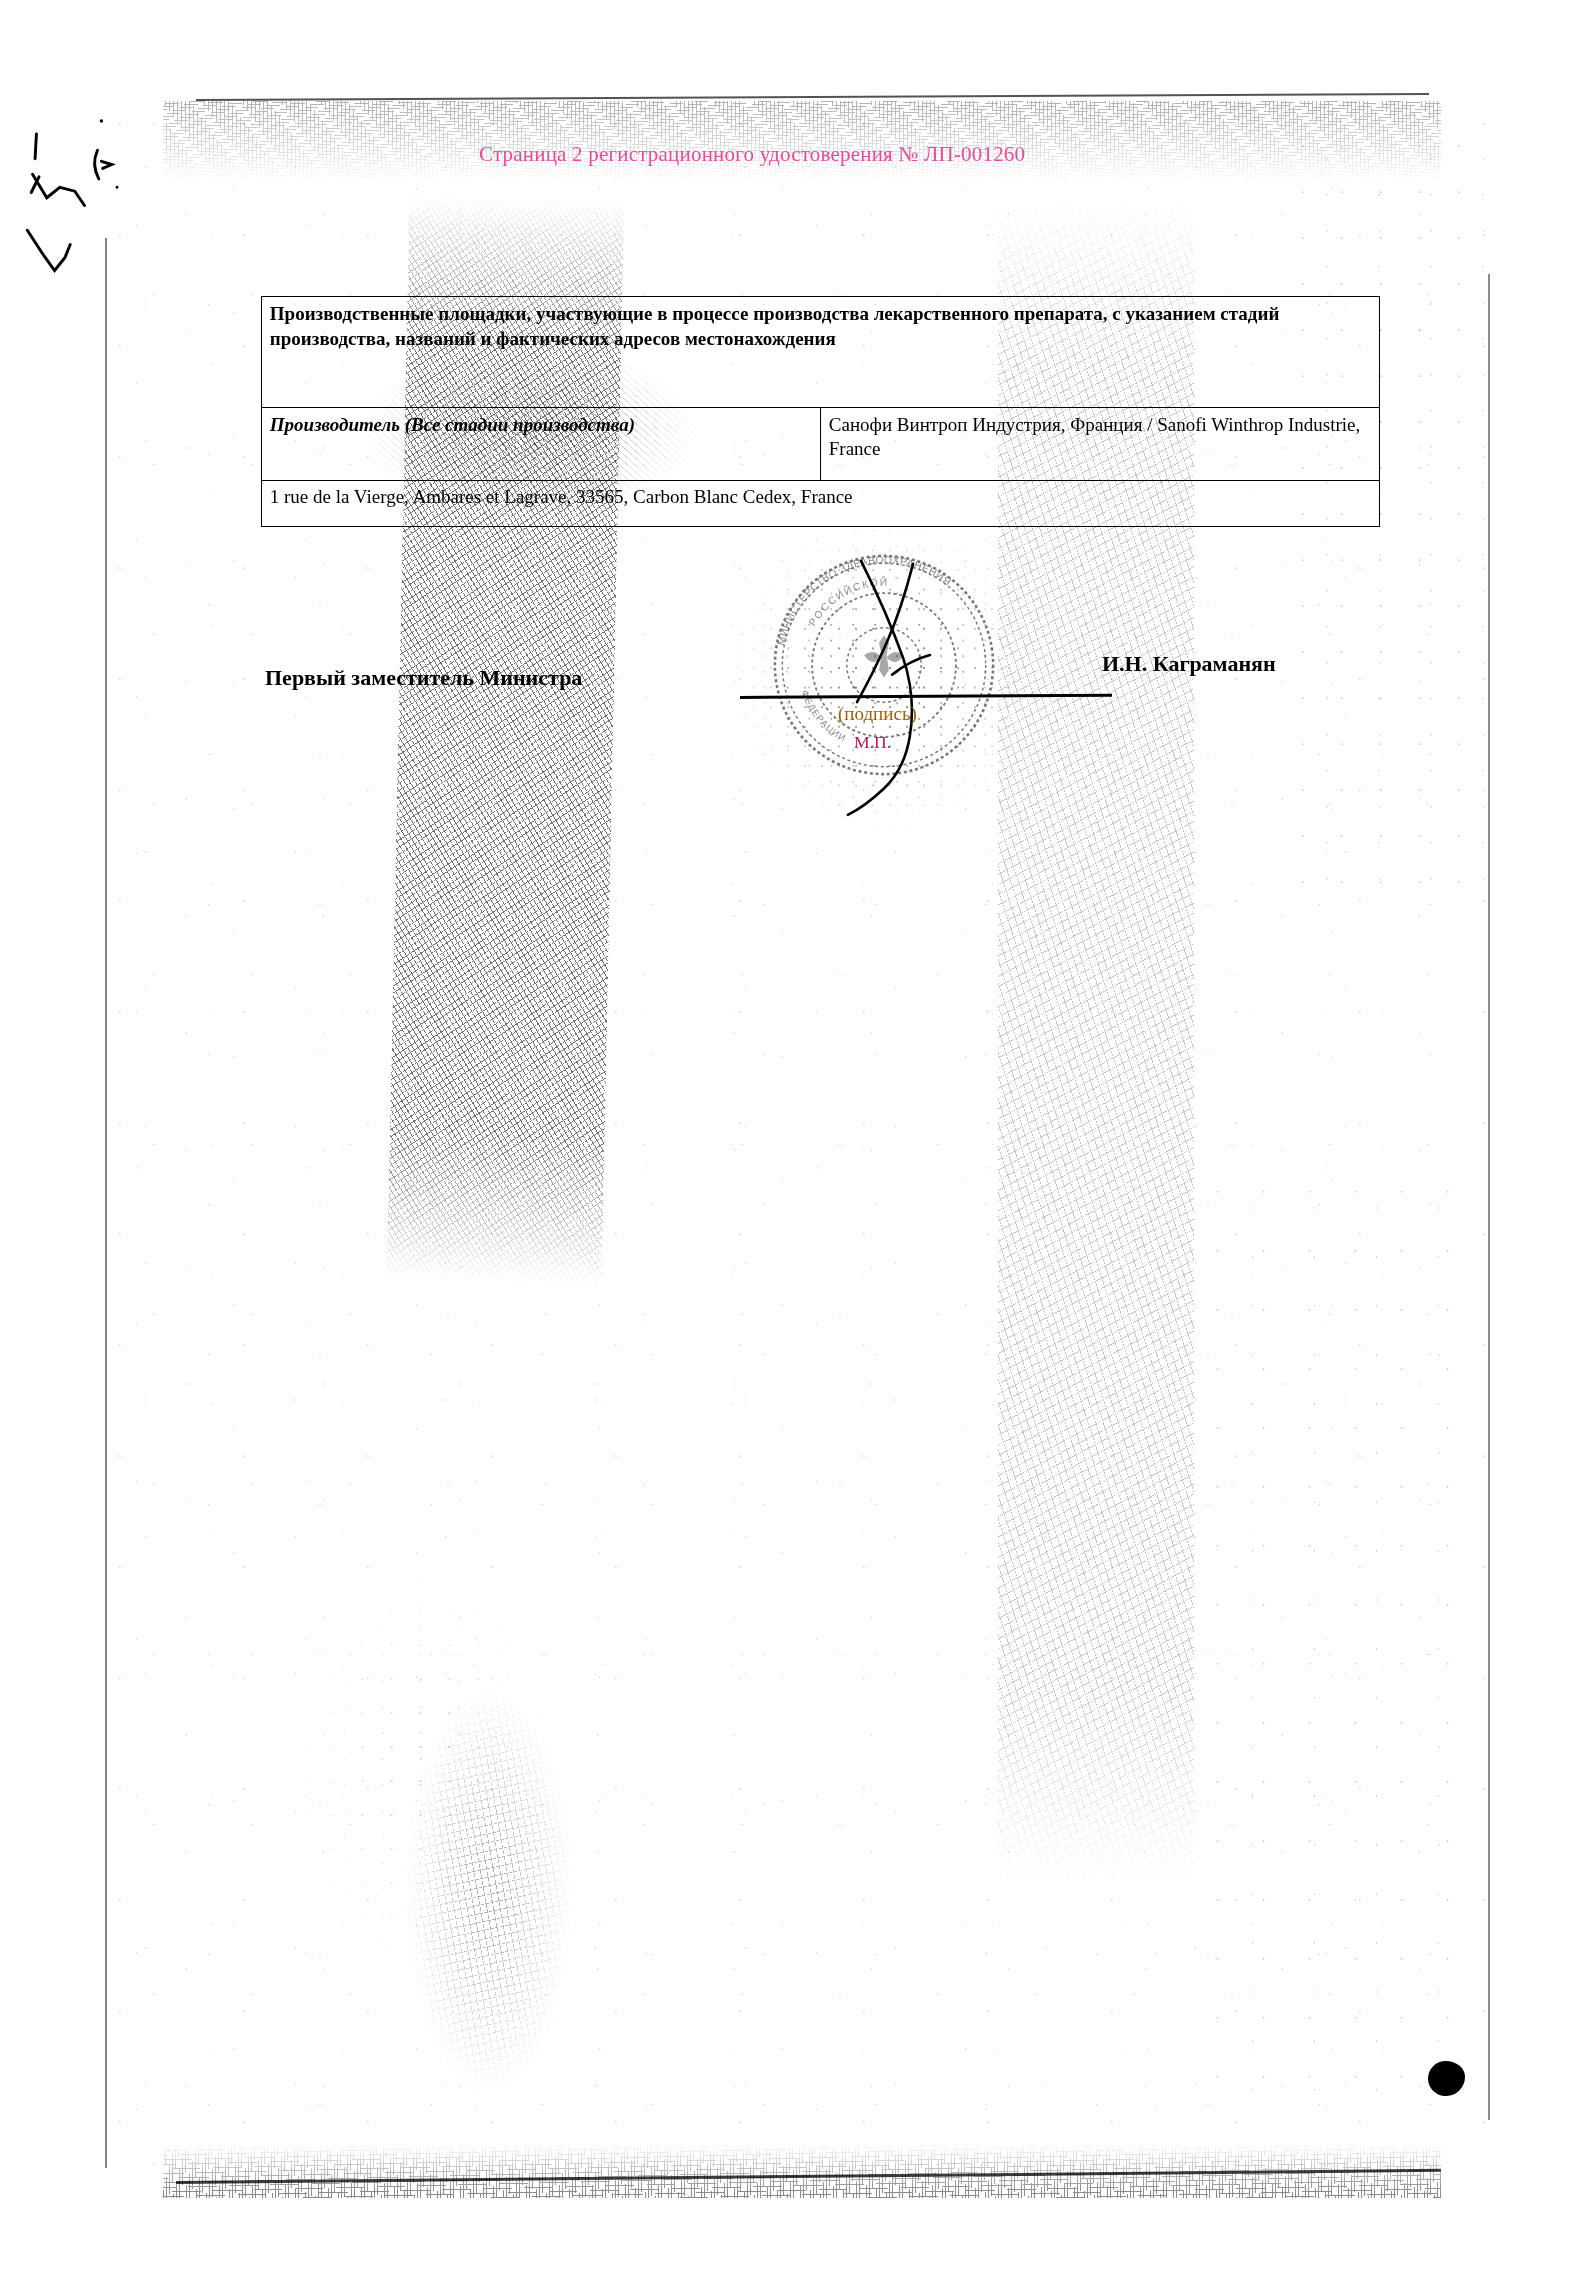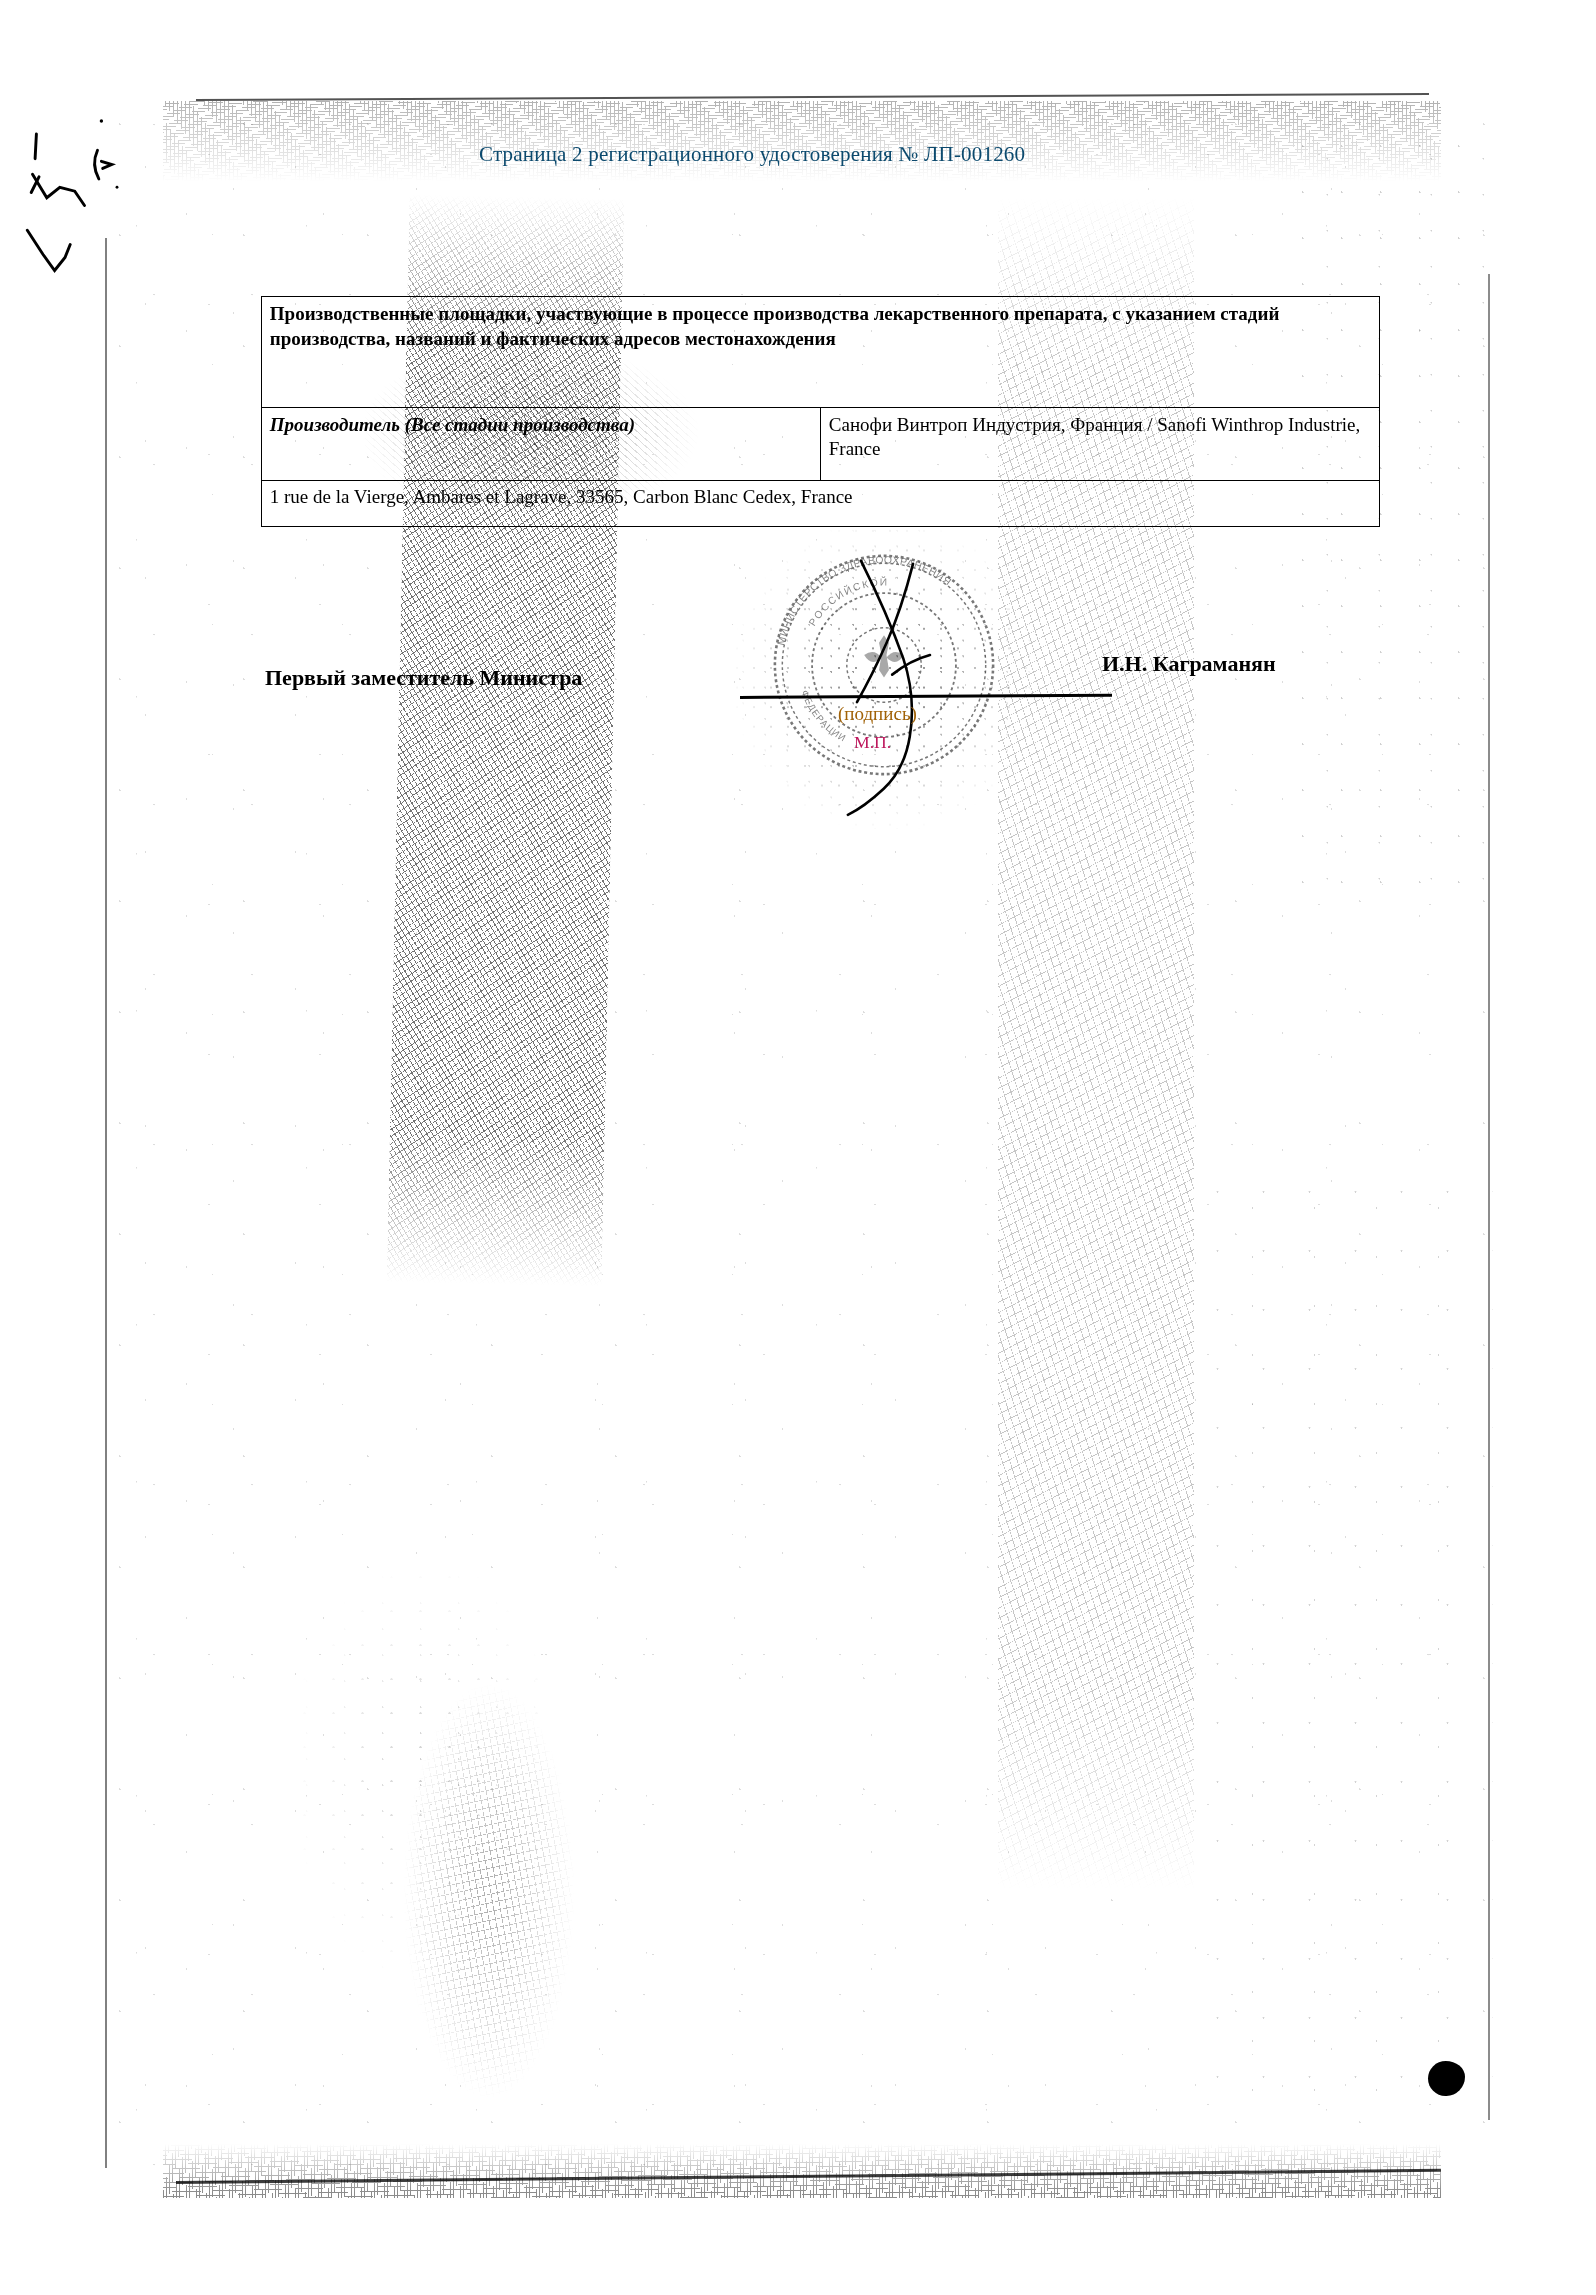--- a/index.html
+++ b/index.html
@@ -58,21 +58,21 @@
 
   
   .doc-header {
     position: absolute;
     left: 479px;
     top: 142px;
     font-size: 21px;
     font-weight: 400;
     letter-spacing: 0.2px;
     white-space: nowrap;
-    color: #0c4a6e;
+    color: #ec4899;
   }
 
   
   .prod-table {
     position: absolute;
     left: 261px;
     top: 296px;
     width: 1119px;
     border-collapse: collapse;
     table-layout: fixed;

